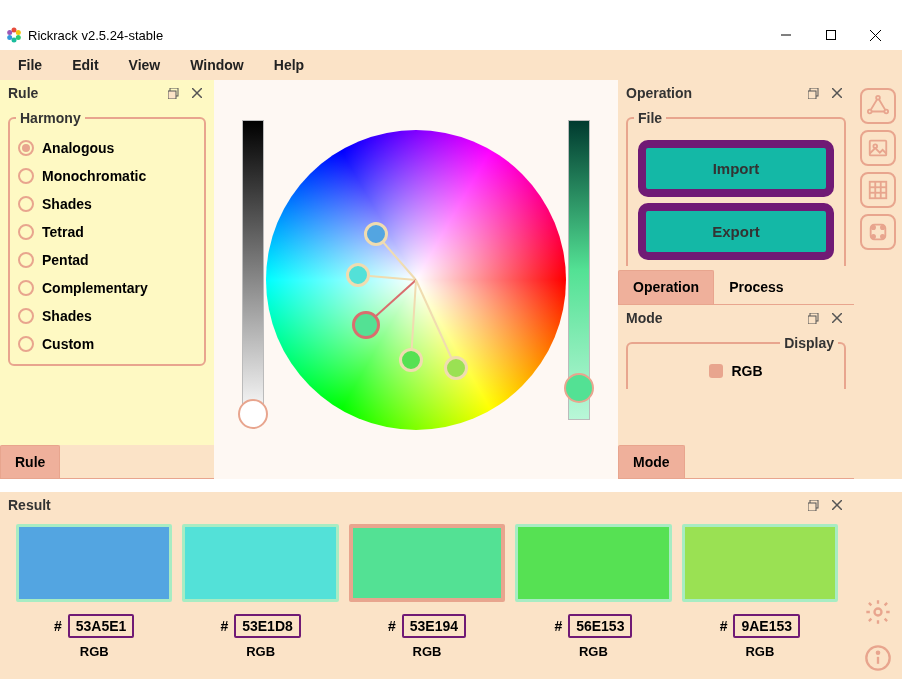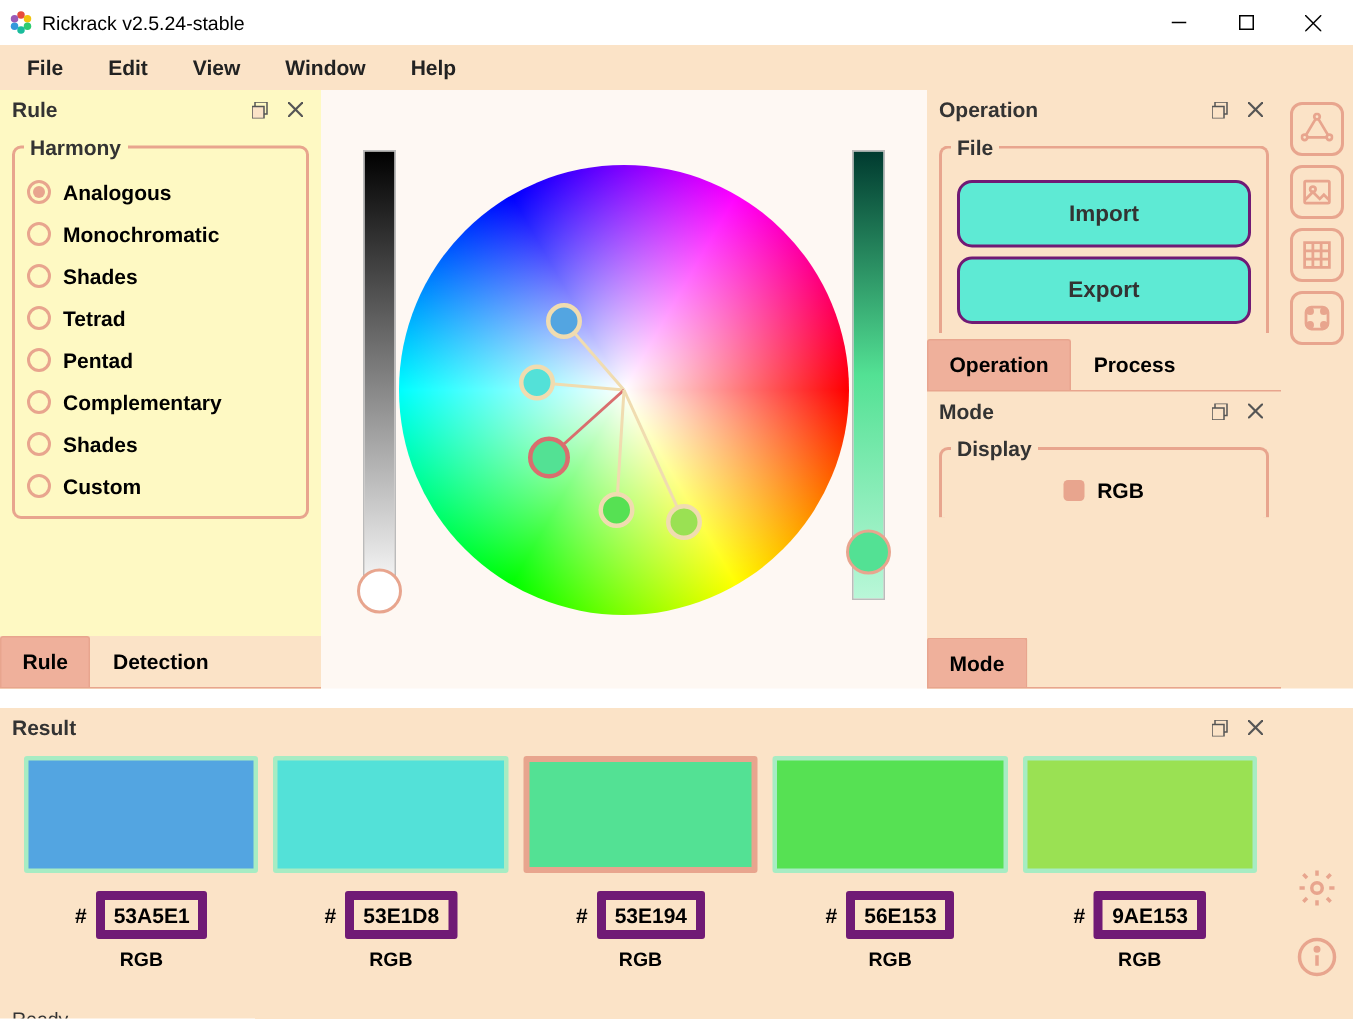--- a/index.html
+++ b/index.html
@@ -1,18 +1,18 @@
 <!DOCTYPE html>
 <html><head>
 <meta charset="utf-8">
 <style>
 * { box-sizing: border-box; margin: 0; padding: 0; font-family: -apple-system, "Segoe UI", Arial, sans-serif; }
 body { width: 902px; height: 679px; background: #fff; overflow: hidden; font-size: 14px; position: relative; }
 
-.titlebar { height: 30px; display: flex; align-items: center; padding: 0 4px; background: #fff; }
+.titlebar { height: 30px; display: flex; align-items: center; padding: 0 4px; background: #fff; margin-top: 20px; }
 .titlebar .app-icon { width: 16px; height: 16px; margin: 0 6px 0 2px; }
 .titlebar .title { flex: 1; font-size: 13px; }
 .titlebar .win-btn { width: 45px; height: 28px; display: flex; align-items: center; justify-content: center; cursor: pointer; }
 
 .menubar { height: 30px; background: #fbe3c7; display: flex; align-items: center; padding: 0 6px; gap: 6px; }
 .menubar .menu-item { padding: 5px 12px; font-weight: 700; font-size: 14px; color: #222; cursor: pointer; }
 
 .workspace { display: flex; height: 399px; }
 .left-col { width: 214px; background: #fef9c3; display: flex; flex-direction: column; }
 .center-col { flex: 1; background: #fef8f3; position: relative; }
@@ -28,21 +28,21 @@
 
 .radio-row { display: flex; align-items: center; padding: 6px 2px; gap: 8px; cursor: pointer; }
 .radio { width: 16px; height: 16px; border: 2px solid #e8a58e; border-radius: 50%; display: flex; align-items: center; justify-content: center; }
 .radio.checked::after { content: ""; width: 8px; height: 8px; background: #e8a58e; border-radius: 50%; }
 .radio-label { font-weight: 700; font-size: 14px; }
 
 .tabbar { display: flex; border-bottom: 1px solid #e8a58e; background: #fbe3c7; }
 .tab { padding: 8px 14px; font-weight: 700; font-size: 14px; cursor: pointer; border: 1px solid transparent; }
 .tab.active { background: #efb09b; border: 1px solid #e8a58e; border-bottom: none; border-radius: 2px 2px 0 0; }
 
-.op-btn { display: block; width: calc(100% - 8px); margin: 6px auto; padding: 12px 0; text-align: center; font-weight: 700; font-size: 15px; border: 2px solid #701a75; border-radius: 10px; background: #5eead4; cursor: pointer; color: #333; }
+.op-btn { display: block; width: calc(100% - 8px); margin: 6px auto; padding: 12px 0; text-align: center; font-weight: 700; font-size: 15px; border: 8px solid #701a75; border-radius: 10px; background: #14b8a6; cursor: pointer; color: #333; }
 
 .chk-row { display: flex; align-items: center; justify-content: center; gap: 8px; padding: 4px; font-weight: 700; }
 .chk { width: 14px; height: 14px; background: #e8a58e; border-radius: 3px; }
 
 .sidebar-btn { width: 36px; height: 36px; border: 2px solid #e8a58e; border-radius: 8px; display: flex; align-items: center; justify-content: center; cursor: pointer; }
 .sidebar-ico { width: 36px; height: 36px; display: flex; align-items: center; justify-content: center; cursor: pointer; }
 
 .wheel-area { position: absolute; inset: 10px 12px 10px 12px; background: #fef8f3; display: flex; align-items: center; justify-content: center; }
 .vslider { position: absolute; top: 30px; width: 22px; height: 300px; border: 1px solid #bbb; }
 .vslider.left { left: 16px; background: linear-gradient(#000, #fff); }
@@ -60,21 +60,21 @@
 
 .bottom { background: #fbe3c7; height: 200px; display: flex; margin-top: 13px; }
 .bottom-main { flex: 1; display: flex; flex-direction: column; }
 .bottom-side { width: 48px; display: flex; flex-direction: column; align-items: center; justify-content: flex-end; gap: 10px; padding-bottom: 16px; }
 
 .result-row { display: flex; gap: 10px; padding: 6px 16px 0 16px; flex: 1; overflow: hidden; }
 .swatch-card { flex: 1; display: flex; flex-direction: column; align-items: center; }
 .swatch { width: 100%; height: 78px; border: 3px solid #a7ecc3; border-radius: 2px; }
 .swatch.sel { border-color: #e8a58e; border-width: 4px; }
 .hex-row { display: flex; align-items: center; gap: 6px; margin-top: 12px; font-weight: 700; font-size: 14px; }
-.hex-box { border: 6px solid #701a75; padding: 2px 6px; border-radius: 2px; }
+.hex-box { border: 2px solid #701a75; padding: 2px 6px; border-radius: 2px; }
 .rgb-lbl { font-weight: 700; font-size: 13px; margin-top: 6px; }
 
 .status { height: 20px; padding: 0 8px; font-weight: 400; font-size: 13px; color: #333; background: #fbe3c7; }
 
 .rule-scroll { flex: 1; overflow: hidden; }
 </style>
 </head>
 <body>
 
 <div class="titlebar">
@@ -170,21 +170,20 @@
             </div>
             <div class="radio-row">
               <span class="radio"></span>
     <span class="radio-label">Custom</span>
             </div>
           </div>
       </fieldset>
     </div>
     <div class="tabbar">
       <div class="tab active">Rule</div>
-      <div class="tab">Detection</div>
     </div>
   </div>
 
   <div class="center-col">
     <div class="wheel-area">
       <div class="vslider left">
           <div class="vhandle"></div>
         </div>
       <div class="wheel" id="wheel">
         <svg class="lines" id="wheel-lines" viewBox="0 0 300 300">
@@ -245,21 +244,21 @@
               <rect x="0" y="3" width="8" height="8" fill="#fbe3c7" stroke="#555"></rect>
             </svg>
           </span>
         <span class="hdr-btn">
             <svg width="10" height="10">
               <line x1="0" y1="0" x2="10" y2="10" stroke="#555" stroke-width="1.5"></line>
               <line x1="10" y1="0" x2="0" y2="10" stroke="#555" stroke-width="1.5"></line>
             </svg>
           </span>
       </div>
-      <div style="flex:1; overflow:hidden;">
+      <div style="flex:1; overflow:hidden;text-align:right;">
         <fieldset class="grp" style="border-bottom:none; border-radius:6px 6px 0 0;">
           <legend>Display</legend>
           <div class="chk-row">
             <span class="chk"></span>
             <span>RGB</span>
           </div>
         </fieldset>
       </div>
       <div class="tabbar">
         <div class="tab active">Mode</div>

